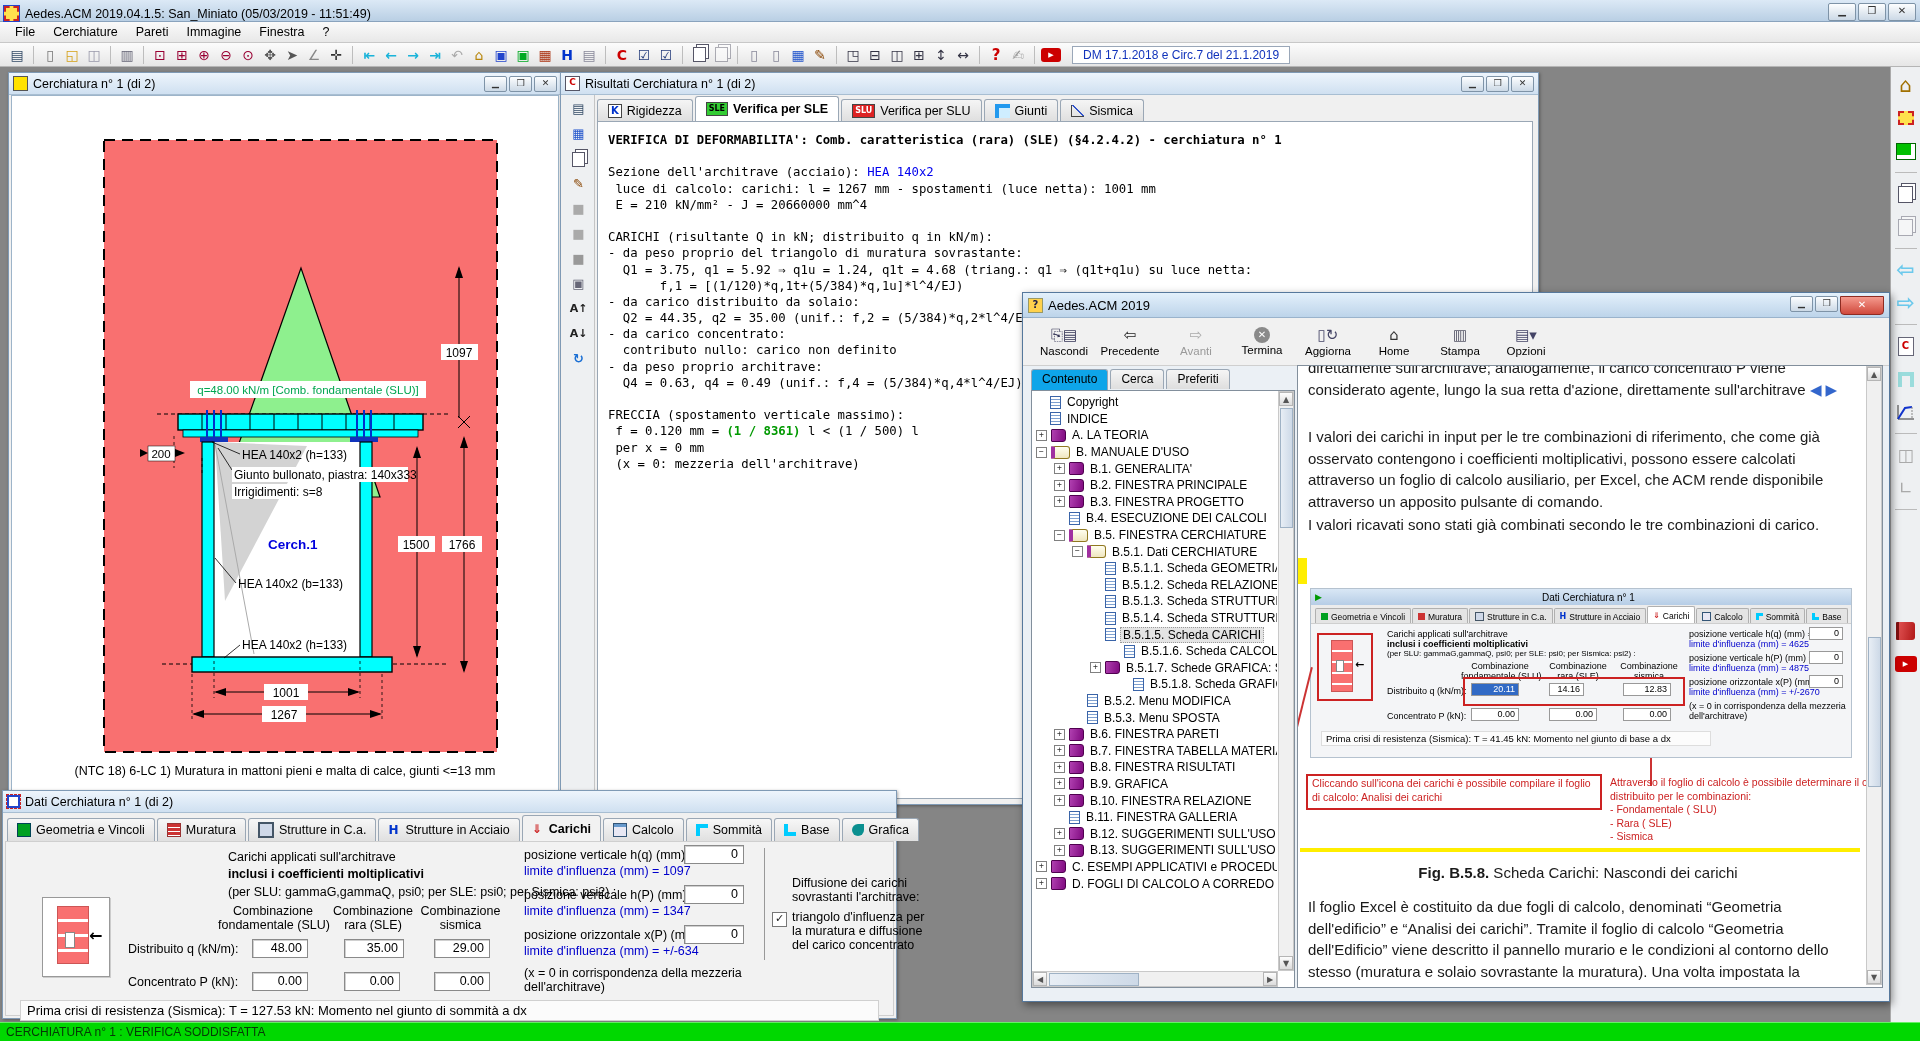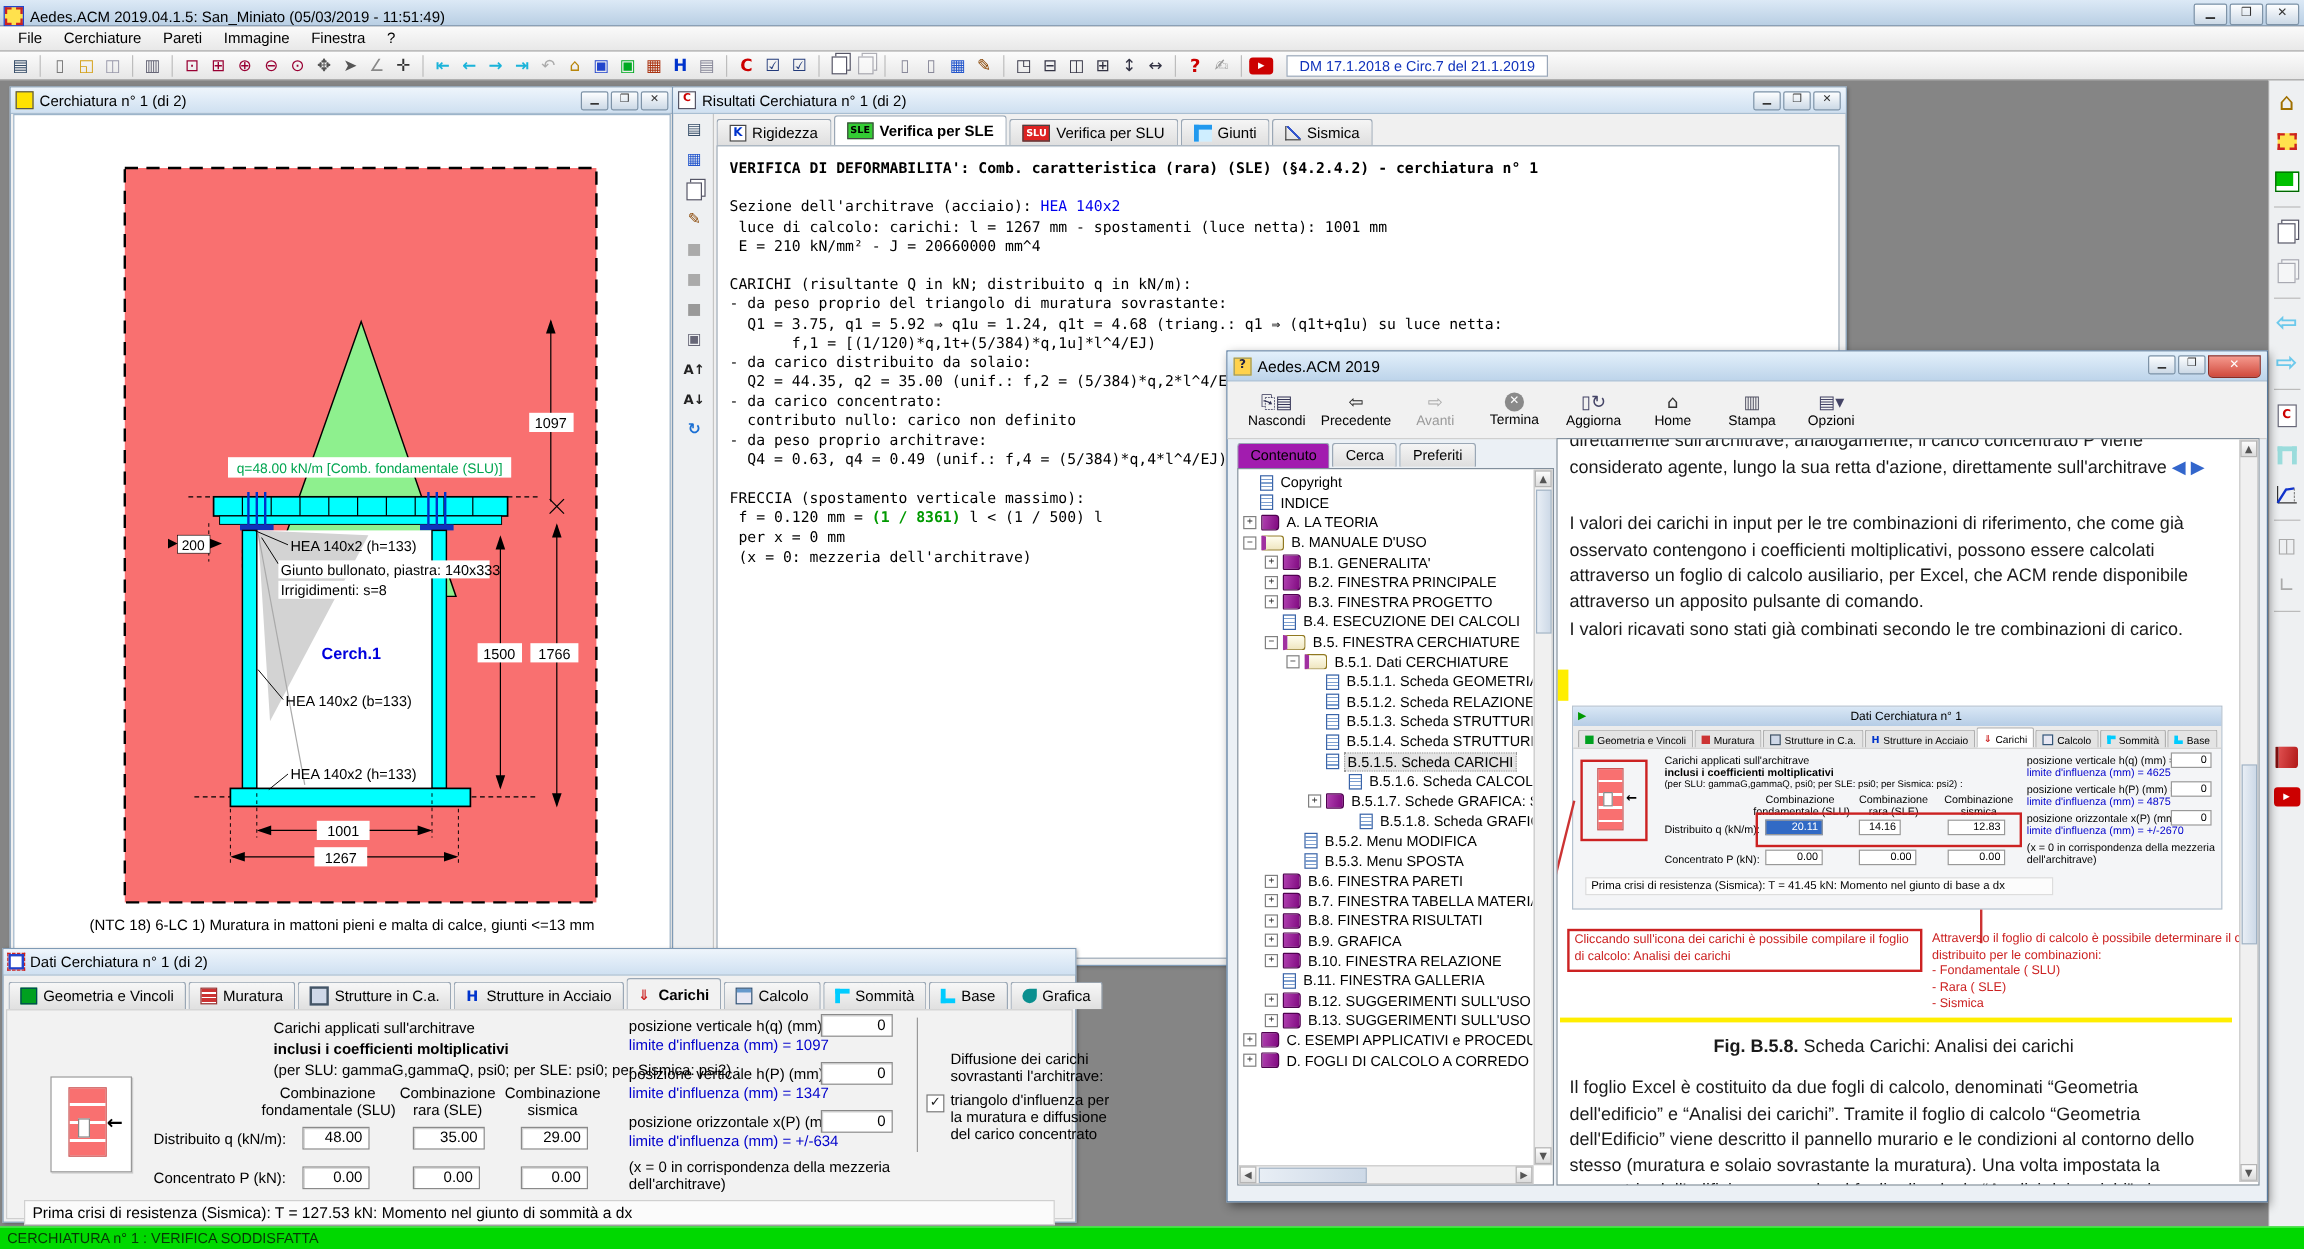--- a/index.html
+++ b/index.html
@@ -84,21 +84,21 @@
               display:flex;align-items:center;padding:0 5px;font-size:13px;}
   .hclose{width:42px;height:17px;background:linear-gradient(#f59a8e,#d0493c);border:1px solid #8e2b22;border-radius:0 0 4px 4px;
           color:#fff;font:bold 10px/15px "DejaVu Sans",sans-serif;text-align:center;}
   #whelp .htools{height:47px;background:#f1f1f1;border-bottom:1px solid #cfcfcf;display:flex;align-items:center;padding-left:8px;}
   .hbtn{width:66px;height:42px;display:flex;flex-direction:column;align-items:center;justify-content:center;font-size:11.5px;gap:1px;}
   .hbtn .hic{font:15px/17px "DejaVu Sans",sans-serif;}
   .hbtn.dis{color:#9a9a9a;}
   .htabs{position:absolute;display:flex;}
   .htab{height:20px;border:1px solid #9aa7b5;border-bottom:none;background:linear-gradient(#f5f5f5,#dedede);
         border-radius:3px 3px 0 0;padding:2px 10px 0;margin-right:2px;font-size:12px;box-sizing:border-box;}
-  .htab.on{background:#a21caf;height:22px;}
+  .htab.on{background:#0ea5e9;height:22px;}
   .treebox{position:absolute;background:#fff;border:1px solid #828f9c;overflow:hidden;}
   .trow{display:flex;align-items:center;height:16.6px;white-space:nowrap;font-size:12px;padding-left:4px;}
   .texp{width:9px;height:9px;border:1px solid #808080;background:#fff;font:8px/8px "DejaVu Sans Mono",monospace;
         text-align:center;margin-right:4px;flex:none;color:#333;}
   .ic-page{width:11px;height:13px;flex:none;margin-right:4px;border:1px solid #3a64a8;box-sizing:border-box;
            background:repeating-linear-gradient(#fff,#fff 2px,#7ea0d0 2px,#7ea0d0 3px);}
   .ic-bk{width:13px;height:11px;flex:none;margin-right:4px;background:linear-gradient(100deg,#b040b0,#800a80);
          border:1px solid #500050;border-radius:1px 3px 3px 1px;}
   .ic-bko{width:14px;height:11px;flex:none;margin-right:4px;background:linear-gradient(#fffef0,#efe6c0);
           border:1px solid #907820;border-left:4px solid #a030a0;border-radius:1px 3px 3px 1px;}
@@ -782,21 +782,21 @@
       </div>
       <div class="ann abs" style="left:312px;top:410px;width:270px">
         <span>Attraverso il foglio di calcolo è possibile determinare il c</span><br>
         <span>distribuito per le combinazioni:</span><br>
         <span>- Fondamentale  ( SLU)</span><br>
         <span>- Rara  ( SLE)</span><br>
         <span>- Sismica</span>
       </div>
       <div class="yline" style="left:2px;top:482px;width:560px;height:4px"></div>
       <div class="hp" style="left:0;top:496px;width:560px;text-align:center">
-        <b>Fig. B.5.8.</b><span> Scheda Carichi: Analisi dei carichi</span>
+        <b>Fig. B.5.8.</b><span> Scheda Carichi: Nascondi dei carichi</span>
       </div>
       <div class="hp" style="left:10px;top:530px;width:548px">Il foglio Excel è costituito da due fogli di calcolo, denominati “Geometria dell'edificio” e “Analisi dei carichi”.  Tramite il foglio di calcolo “Geometria dell'Edificio” viene descritto il pannello murario e le condizioni al contorno dello stesso (muratura e solaio sovrastante la muratura). Una volta impostata la geometria dell'edificio, passando al foglio di calcolo “Analisi dei carichi” si inseriscono i carichi gravanti sui solai per ogni piano.</div>
 
       <div class="sb-v" style="right:0;top:0;height:619px;">
         <span class="sb-a" style="left:0;top:0">▲</span>
         <span class="sb-t" style="left:1px;top:270px;width:13px;height:150px"></span>
         <span class="sb-a" style="left:0;bottom:0">▼</span>
       </div>
     </div>
   </div>

